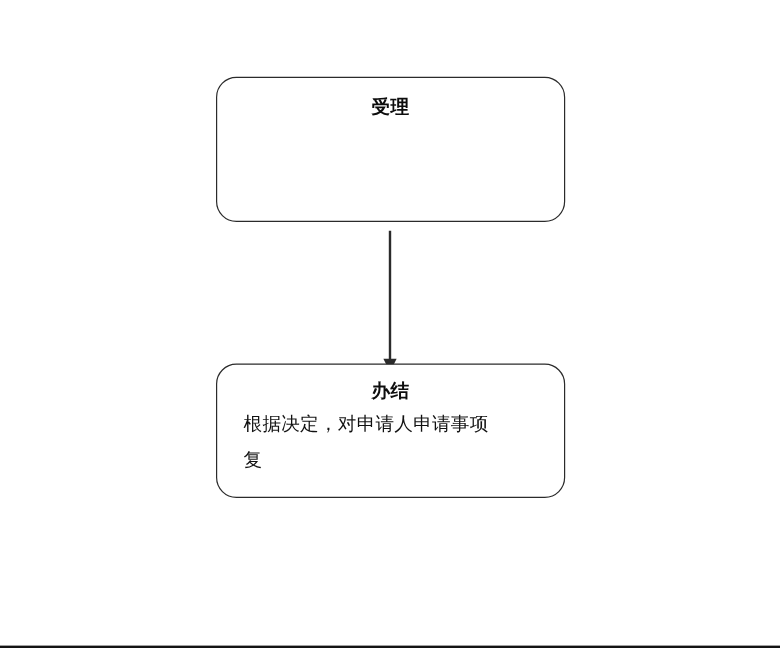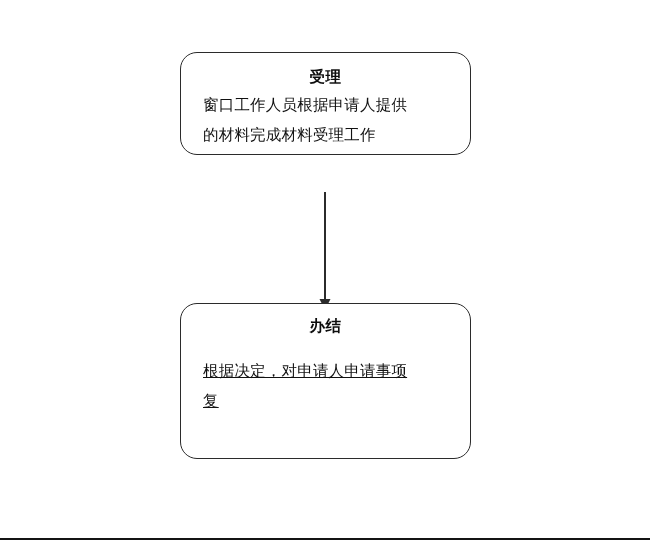--- a/index.html
+++ b/index.html
@@ -37,43 +37,42 @@
   .node-body {
     font-size: 15.5px;
     line-height: 1.95;
     color: #111111;
     text-align: left;
     letter-spacing: 0.2px;
   }
 
   #node-accept {
     left: 180px;
-    top: 52px;
+    top: 64px;
     width: 291px;
-    height: 103px;
+    height: 121px;
   }
   #node-accept .node-title { margin-top: 14px; }
   #node-accept .node-body {
     margin-top: 2px;
     padding-left: 22px;
     padding-right: 16px;
   }
 
   #node-complete {
     left: 180px;
     top: 303px;
     width: 291px;
-    height: 156px;
+    height: 112px;
   }
   #node-complete .node-title { margin-top: 12px; }
   #node-complete .node-body {
-    margin-top: 19px;
+    margin-top: 1px;
     padding-left: 22px;
     padding-right: 16px;
-    text-decoration: underline;
   }
 
   
   #connector {
     position: absolute;
     left: 300px;
     top: 192px;
     width: 50px;
     height: 120px;
   }
@@ -88,24 +87,20 @@
     background: #141414;
   }
 </style>
 </head>
 <body>
 
 <div id="canvas">
 
   <div class="node" id="node-accept">
     <div class="node-title">受理</div>
-    <div class="node-body">
-      <div>窗口工作人员根据申请人提供</div>
-      <div>的材料完成材料受理工作</div>
-    </div>
   </div>
 
   <svg id="connector" viewBox="0 0 50 120">
     <line x1="25" y1="0" x2="25" y2="110" stroke="#2b2b2b" stroke-width="2"></line>
     <polygon points="25,118 19.5,107 30.5,107" fill="#2b2b2b"></polygon>
   </svg>
 
   <div class="node" id="node-complete">
     <div class="node-title">办结</div>
     <div class="node-body">

